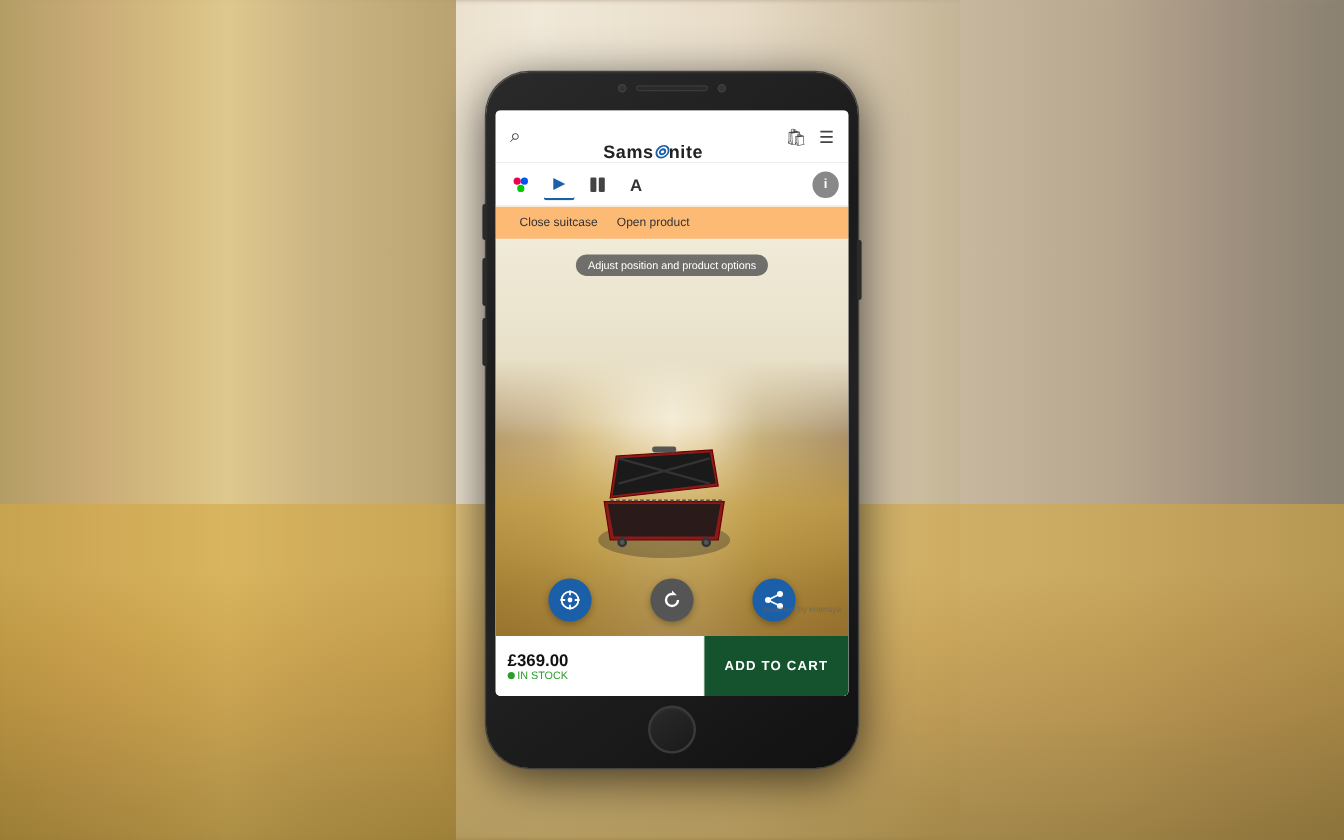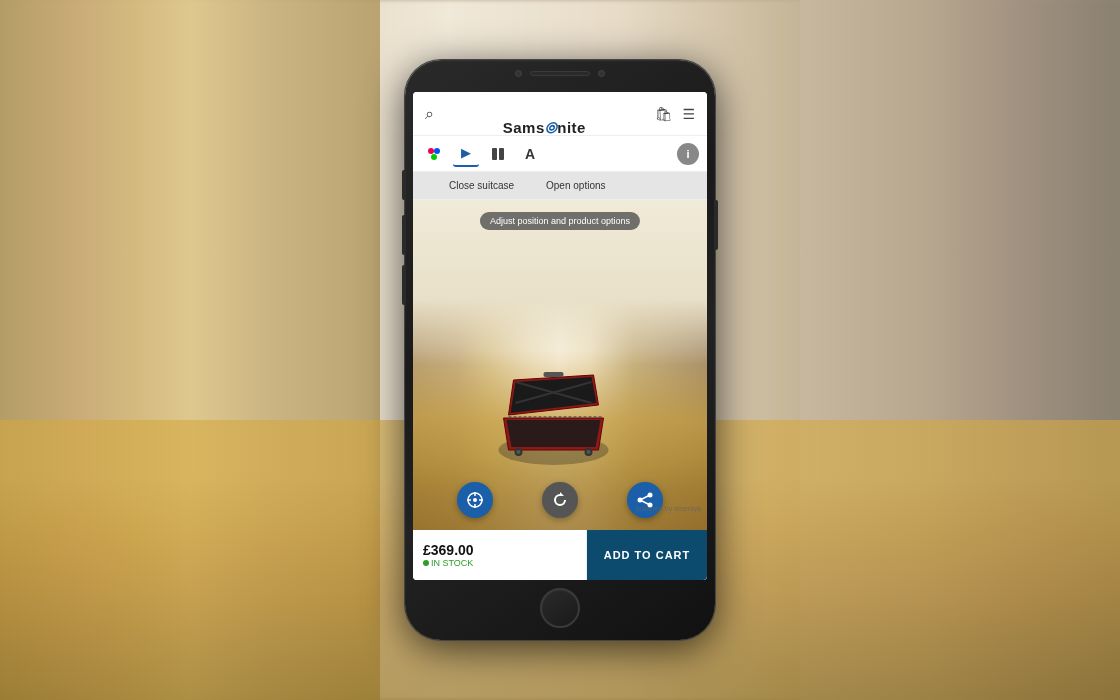--- a/index.html
+++ b/index.html
@@ -218,26 +218,26 @@
       border-radius: 50%;
       display: flex; align-items: center; justify-content: center;
       color: #fff;
       font-size: 11px;
       font-weight: bold;
       cursor: pointer;
     }
 
     
     .app-options {
-      background: #e5e5e5;
+      background: #fdba74;
       height: 28px;
       display: flex;
       align-items: center;
-      gap: 16px;
-      padding: 0 28px;
+      gap: 0;
+      padding: 0 12px;
       border-bottom: 1px solid #eee;
       flex-shrink: 0;
     }
 
     .option-item {
       font-size: 10px;
       color: #333;
       padding: 0 8px;
       cursor: pointer;
     }
@@ -380,21 +380,21 @@
       gap: 2px;
     }
 
     .in-stock-dot {
       width: 6px; height: 6px;
       background: #2a9d2a;
       border-radius: 50%;
     }
 
     .add-to-cart-btn {
-      background: #0c4a6e;
+      background: #14532d;
       color: #fff;
       font-size: 11px;
       font-weight: bold;
       letter-spacing: 1px;
       width: 120px;
       display: flex;
       align-items: center;
       justify-content: center;
       cursor: pointer;
       text-transform: uppercase;
@@ -495,21 +495,21 @@
         </div>
         <div class="toolbar-btn" style="font-weight:bold; font-size:14px; color:#333;">
           A
         </div>
         <div class="toolbar-divider"></div>
         <div class="toolbar-info">i</div>
       </div>
 
       <div class="app-options">
         <span class="option-item">Close suitcase</span>
-        <span class="option-item">Open options</span>
+        <span class="option-item">Open product</span>
       </div>
 
       <div class="ar-viewport">
         <div class="ar-room"></div>
         <div class="ar-floor"></div>
         <div class="ar-wall"></div>
 
         <div class="ar-tooltip">
           <span style="font-weight:normal;">Adjust</span>
           <span> position and product options</span>

